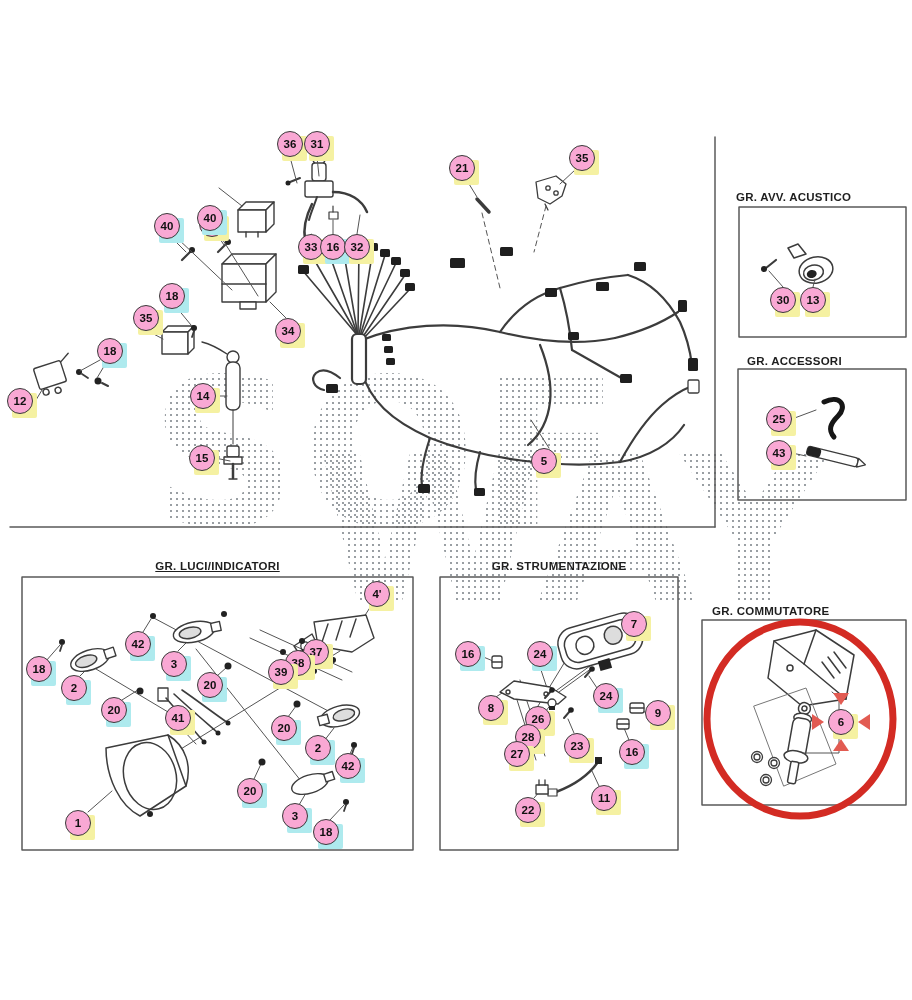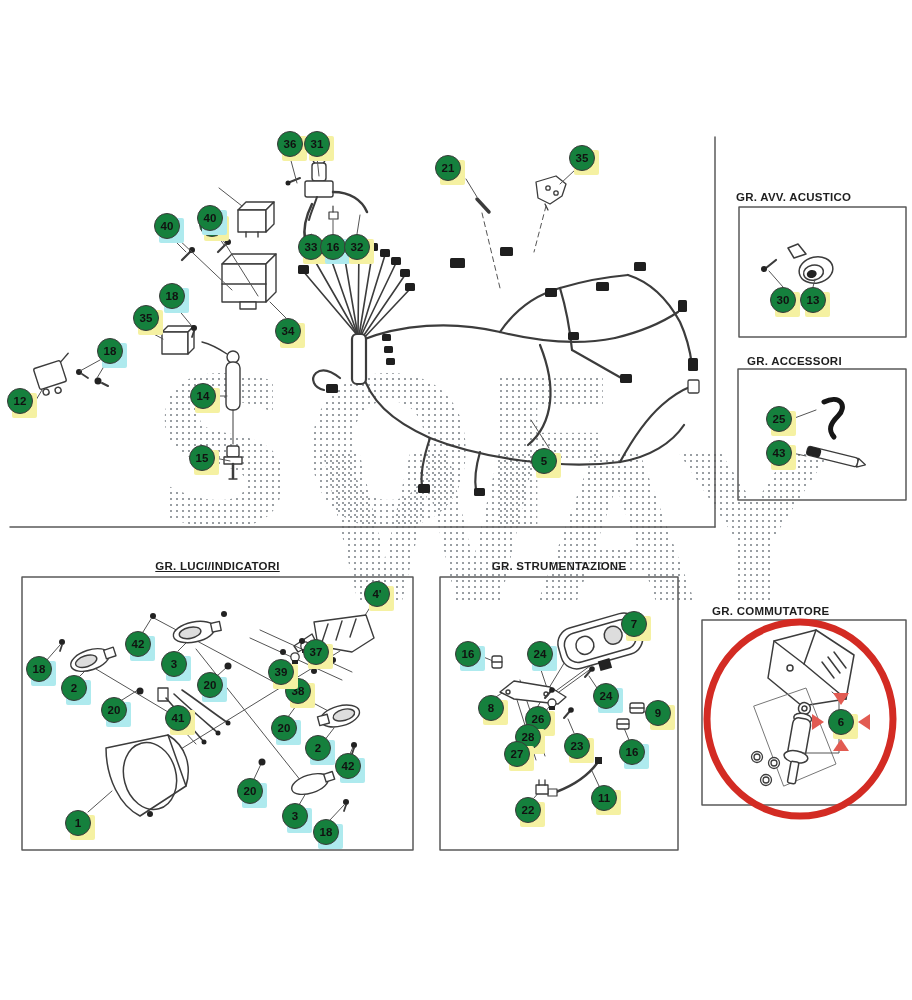--- a/index.html
+++ b/index.html
@@ -24,21 +24,21 @@
   #t-comm{left:712px;top:605px;}
   #t-luci{left:22px;top:560px;width:391px;text-align:center;text-decoration:underline;}
   #t-strum{left:440px;top:560px;width:238px;text-align:center;}
   
   #callouts{position:absolute;left:0;top:0;width:912px;height:1000px;z-index:5;pointer-events:none;}
   .callout{position:absolute;width:26px;height:26px;pointer-events:auto;}
   .callout .hl{position:absolute;left:5px;top:5px;width:25px;height:25px;border-radius:2px;}
   .callout.yellow .hl{background:var(--hl-yellow);}
   .callout.cyan .hl{background:var(--hl-cyan);}
   .callout .cir{position:absolute;left:0;top:0;width:26px;height:26px;box-sizing:border-box;
-      border:1.5px solid #3a3a3a;border-radius:50%;background:#15803d;
+      border:1.5px solid #3a3a3a;border-radius:50%;background:#f9a8d4;
       display:flex;align-items:center;justify-content:center;
       font-weight:bold;font-size:11.5px;color:#111;}
   .arrow{position:absolute;width:0;height:0;z-index:6;}
   .a-l{left:-16px;top:50%;transform:translateY(-50%);
        border-top:8px solid transparent;border-bottom:8px solid transparent;
        border-left:12px solid var(--arrow-red);}
   .a-r{right:-16px;top:50%;transform:translateY(-50%);
        border-top:8px solid transparent;border-bottom:8px solid transparent;
        border-right:12px solid var(--arrow-red);}
   .a-t{top:-16px;left:50%;transform:translateX(-50%);
@@ -502,21 +502,21 @@
         <span class="cir">14</span>
       </div>
       <div class="callout yellow" style="left: 7px; top: 388px;">
         <span class="hl"></span>
         <span class="cir">12</span>
       </div>
       <div class="callout yellow" style="left: 189px; top: 445px;">
         <span class="hl"></span>
         <span class="cir">15</span>
       </div>
-      <div class="callout yellow" style="left: 435px; top: 155px;">
+      <div class="callout yellow" style="left: 449px; top: 155px;">
         <span class="hl"></span>
         <span class="cir">21</span>
       </div>
       <div class="callout yellow" style="left: 569px; top: 145px;">
         <span class="hl"></span>
         <span class="cir">35</span>
       </div>
       <div class="callout yellow" style="left: 531px; top: 448px;">
         <span class="hl"></span>
         <span class="cir">5</span>
@@ -570,21 +570,21 @@
         <span class="cir">20</span>
       </div>
       <div class="callout yellow" style="left: 364px; top: 581px;">
         <span class="hl"></span>
         <span class="cir">4'</span>
       </div>
       <div class="callout yellow" style="left: 303px; top: 639px;">
         <span class="hl"></span>
         <span class="cir">37</span>
       </div>
-      <div class="callout yellow" style="left: 285px; top: 650px; margin-top: 28px;">
+      <div class="callout yellow" style="left: 285px; top: 650px;">
         <span class="hl"></span>
         <span class="cir">38</span>
       </div>
       <div class="callout yellow" style="left: 268px; top: 659px;">
         <span class="hl"></span>
         <span class="cir">39</span>
       </div>
       <div class="callout yellow" style="left: 165px; top: 705px;">
         <span class="hl"></span>
         <span class="cir">41</span>

